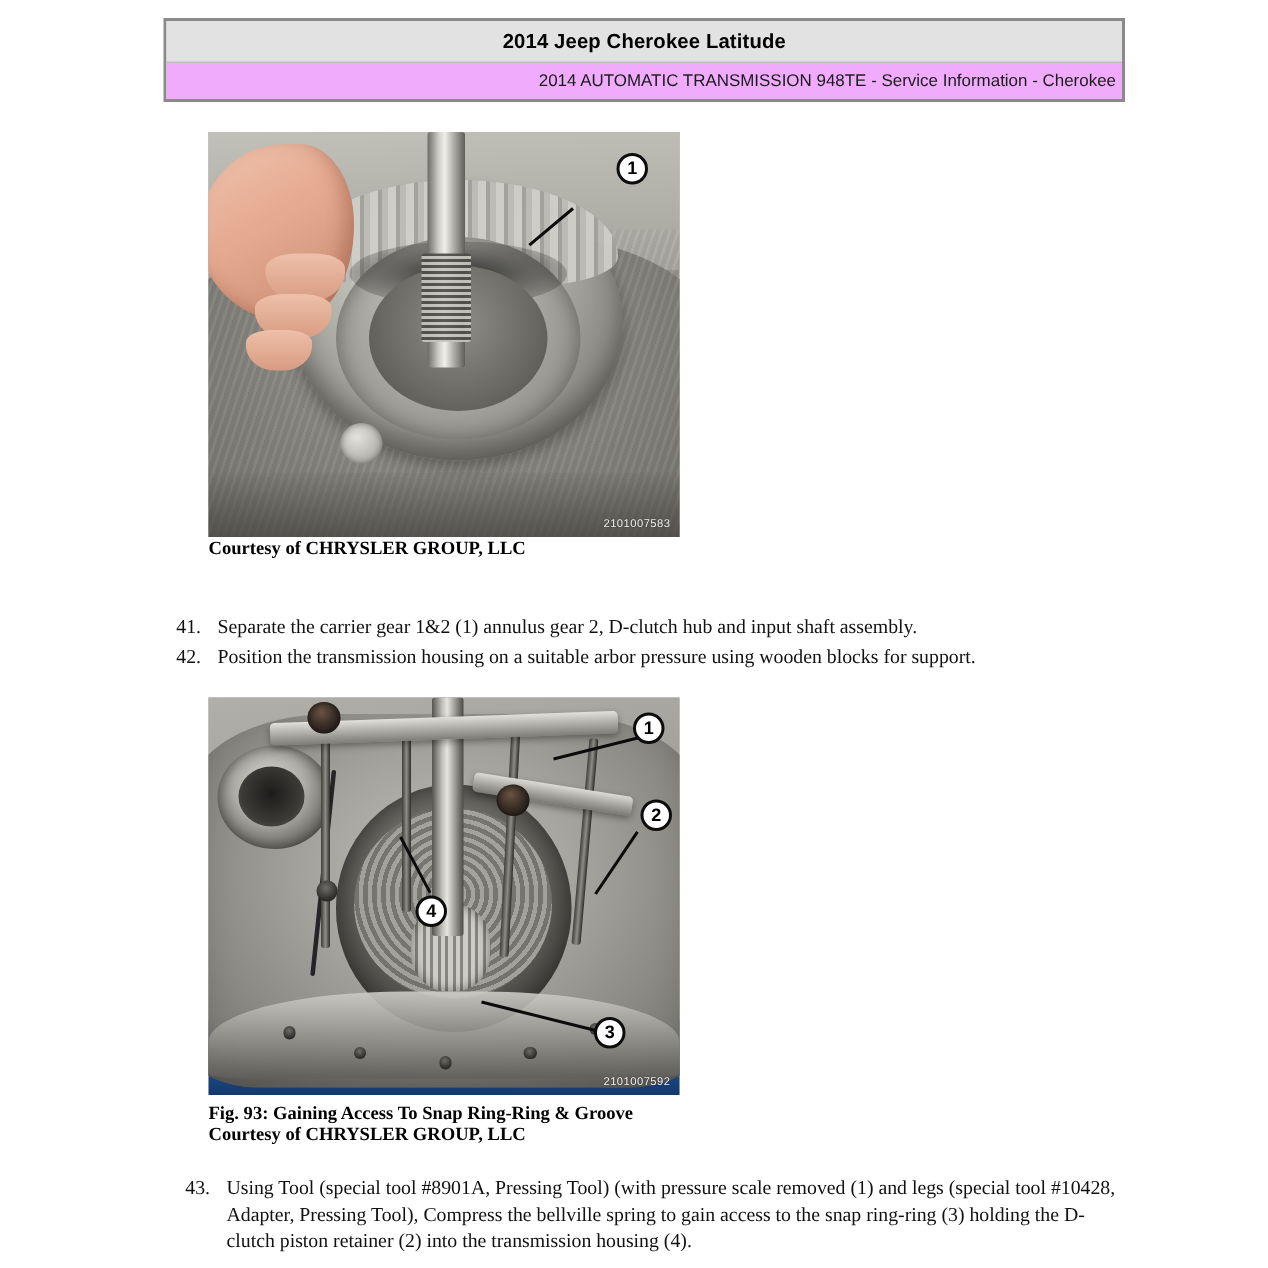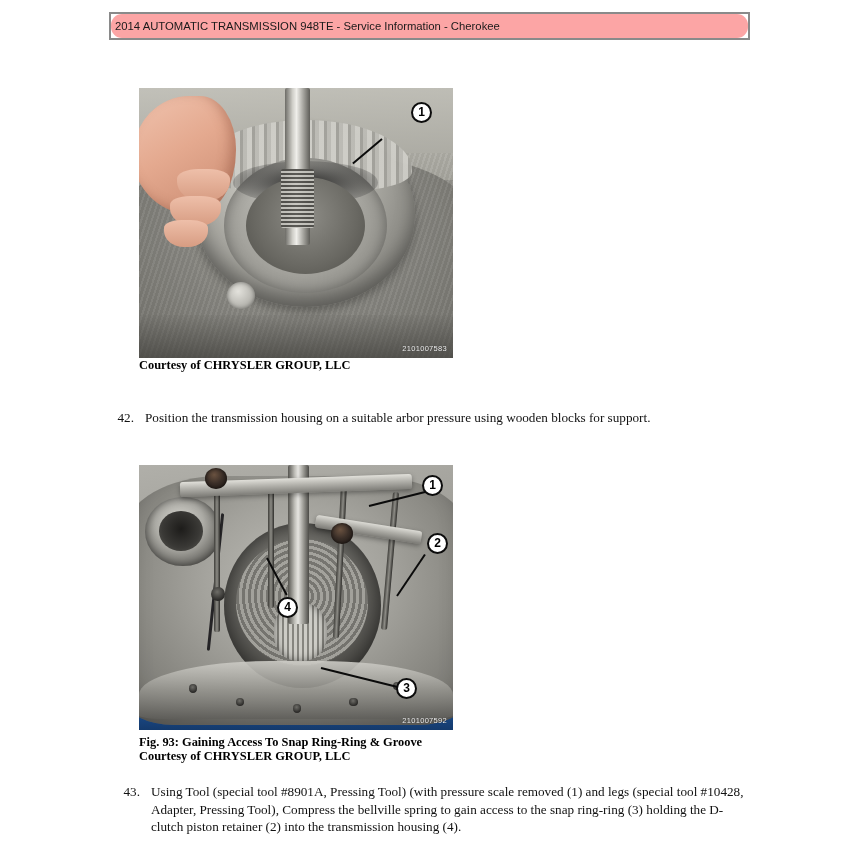--- a/index.html
+++ b/index.html
@@ -31,27 +31,26 @@
     border-bottom: 1px solid #bdbdbd;
     text-align: center;
     font-family: "Liberation Sans", "DejaVu Sans", sans-serif;
     font-weight: bold;
     font-size: 13.5px;
     color: #000;
     padding: 6px 4px 6px 4px;
     letter-spacing: 0.1px;
   }
   .header-row-sub {
-    background: #fca5a5;
-    text-align: left;
+    background: #f0abfc;
+    text-align: right;
     font-family: "Liberation Sans", "DejaVu Sans", sans-serif;
     font-size: 11.3px;
     color: #1a1a1a;
     padding: 6px 4px 6px 4px;
-    border-radius: 11px;
   }
 
   
   .figure-block { position: absolute; }
   .photo {
     position: relative;
     overflow: hidden;
     background: #8d8d8d;
   }
   .photo-inner { position: absolute; inset: 0; }
@@ -299,20 +298,21 @@
     background: #17161a;
     border-radius: 2px;
     transform: rotate(6deg);
     opacity: .9;
   }
 </style>
 </head>
 <body>
 
 <div class="header-table">
+  <div class="header-row-title">2014 Jeep Cherokee Latitude</div>
   <div class="header-row-sub">2014 AUTOMATIC TRANSMISSION 948TE - Service Information - Cherokee</div>
 </div>
 
 <div class="figure-block" style="left:139px; top:88px; width:620px;">
   <div class="photo" style="width:314px; height:270px;">
     <div class="photo-inner">
       <div class="p1-bg"></div>
       <div class="p1-wall"></div>
       <div class="p1-case">
         <div class="p1-casetex"></div>
@@ -336,20 +336,24 @@
       <div class="callout" style="left:272px; top:14px;">1</div>
 
       <div class="watermark" style="right:6px; bottom:5px;">2101007583</div>
     </div>
   </div>
   <div class="caption" style="margin-top:0;">Courtesy of CHRYSLER GROUP, LLC</div>
 </div>
 
 <div class="steps" style="left:113px; top:409px; width:620px;">
   <div class="step">
+    <div class="step-num">41.</div>
+    <div class="step-text">Separate the carrier gear 1&amp;2 (1) annulus gear 2, D-clutch hub and input shaft assembly.</div>
+  </div>
+  <div class="step">
     <div class="step-num">42.</div>
     <div class="step-text">Position the transmission housing on a suitable arbor pressure using wooden blocks for support.</div>
   </div>
 </div>
 
 <div class="figure-block" style="left:139px; top:465px; width:620px;">
   <div class="photo" style="width:314px; height:265px;">
     <div class="photo-inner">
       <div class="p2-bg"></div>
       <div class="p2-blue"></div>

